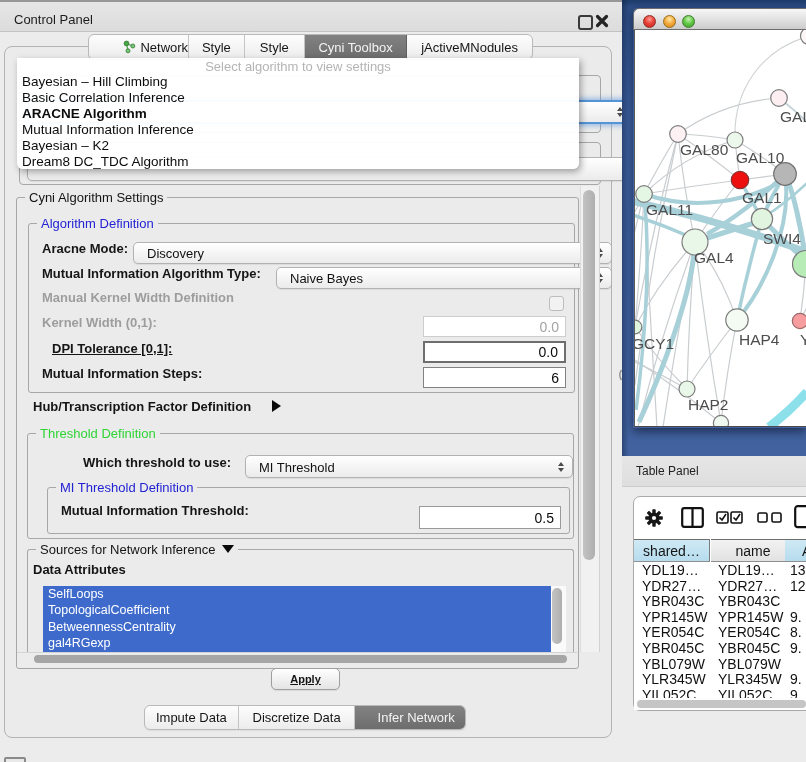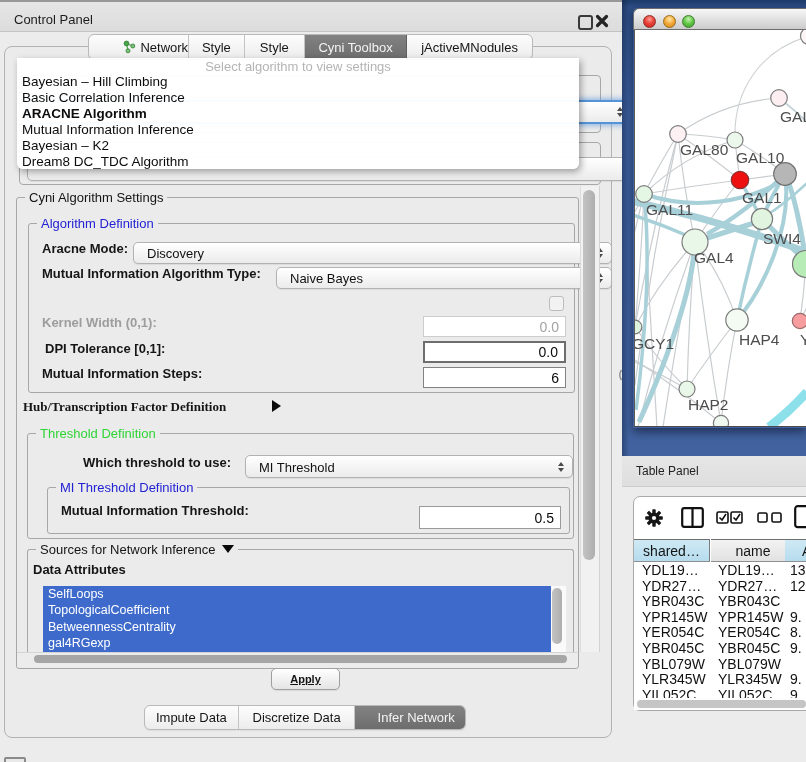--- a/index.html
+++ b/index.html
@@ -139,35 +139,36 @@
       </span>
   </div>
   <span class="abs lbl" style="left:42px;top:266px;">Mutual Information Algorithm Type:</span>
   <div class="abs combo" style="left:276px;top:267px;width:290px;height:20px;">
     <span class="ct">Naive Bayes</span>
     <span class="arrows">
         <i class="up"></i>
         <i class="dn"></i>
       </span>
   </div>
+  <span class="abs lbl dis" style="left:42px;top:290px;">Manual Kernel Width Definition</span>
   <div class="abs" style="left:549px;top:296px;width:13px;height:13px;border:1px solid #bdbdbd;border-radius:3px;background:#f2f2f2;"></div>
   <span class="abs lbl dis" style="left:42px;top:315px;">Kernel Width (0,1):</span>
   <div class="abs field" style="left:423px;top:316px;width:143px;height:21px;border:1px solid #cdcdcd;color:#a3a3a3;">
       <span>0.0</span>
     </div>
-  <span class="abs lbl" style="left:45px;top:341px;">DPI Tolerance [0,1]:</span>
+  <span class="abs lbl" style="left:52px;top:341px;text-decoration:underline;">DPI Tolerance [0,1]:</span>
   <div class="abs field" style="left:423px;top:341px;width:143px;height:22px;border:2px solid #6e6e6e;">
       <span>0.0</span>
     </div>
   <span class="abs lbl" style="left:42px;top:366px;">Mutual Information Steps:</span>
   <div class="abs field" style="left:423px;top:367px;width:143px;height:21px;border:1px solid #828282;">
       <span>6</span>
     </div>
 
-  <span class="abs lbl" style="left:23px;top:399px;font-family:Liberation Serif, serif;">Hub/Transcription Factor Definition</span>
+  <span class="abs lbl" style="left:33px;top:399px;">Hub/Transcription Factor Definition</span>
   <span class="abs" style="left:272px;top:400px;width:0;height:0;border-top:6px solid transparent;border-bottom:6px solid transparent;border-left:9px solid #0a0a0a;"></span>
 
   <div class="abs grp" style="left:27px;top:433px;width:545px;height:104px;">
     <span class="ttl" style="color:#2fd435;">Threshold Definition</span>
   </div>
   <span class="abs lbl" style="left:83px;top:455px;">Which threshold to use:</span>
   <div class="abs grp" style="left:47px;top:487px;width:521px;height:45px;">
     <span class="ttl" style="color:#2222d5;">MI Threshold Definition</span>
   </div>
   <div class="abs combo" style="left:245px;top:455px;width:282px;height:21px;">

